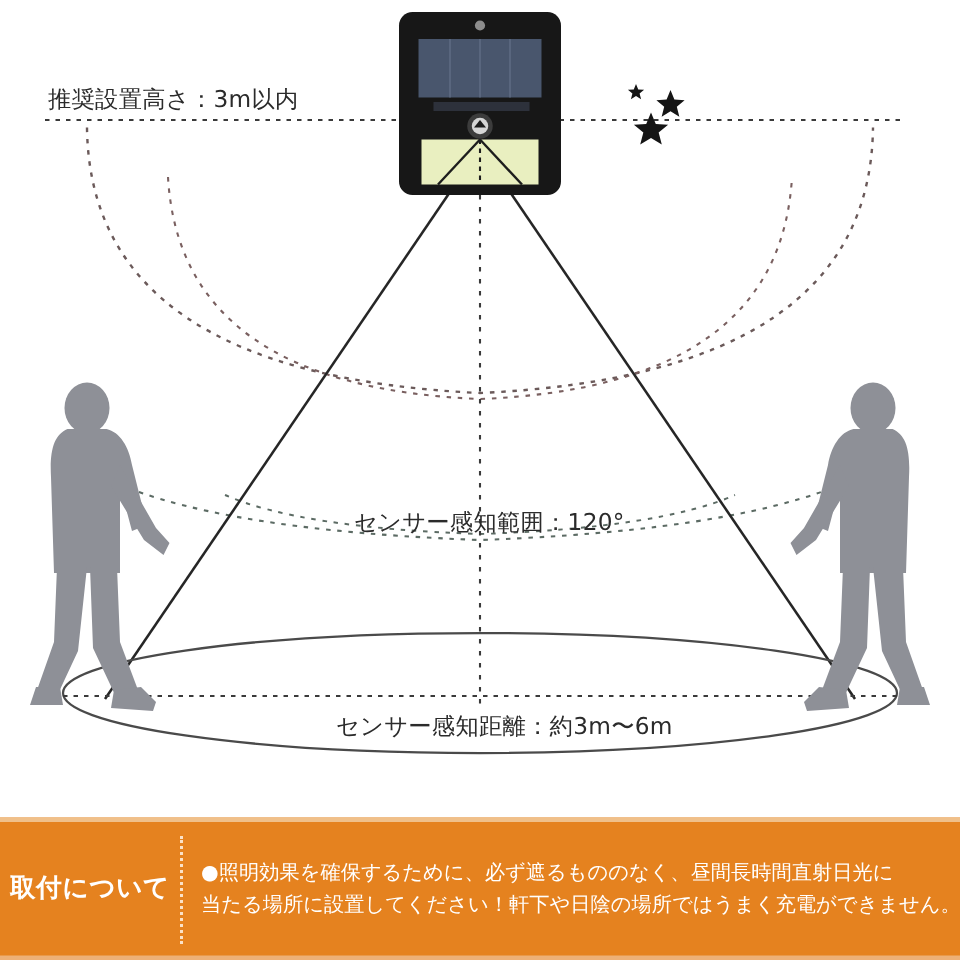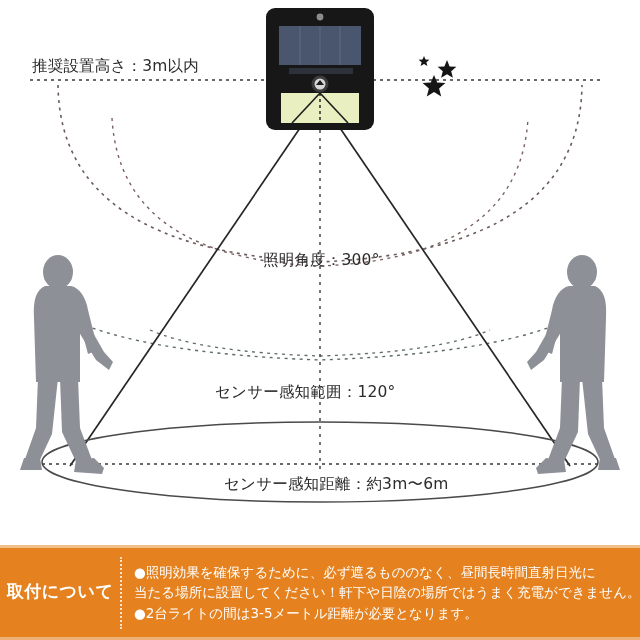--- a/index.html
+++ b/index.html
@@ -35,21 +35,21 @@
     position: absolute;
     color: #2b2b2b;
     font-size: 15.5px;
     font-family: "DejaVu Sans", "Liberation Sans", sans-serif;
     white-space: nowrap;
     letter-spacing: 0.2px;
   }
 
   #label-height   { left: 32px;  top: 56px; }
   #label-angle    { left: 263px; top: 250px; }
-  #label-sensor   { left: 215px; top: 338px; margin-top: 44px; }
+  #label-sensor   { left: 236px; top: 338px; }
   #label-distance { left: 224px; top: 474px; }
 
   
   #footer-note {
     position: absolute;
     left: 0;
     top: 545px;
     width: 640px;
     height: 95px;
     background: #e5821f;
@@ -202,34 +202,32 @@
 
       <line x1="320" y1="93" x2="292" y2="123" stroke="#1d1d1d" stroke-width="1.6"></line>
       <line x1="320" y1="93" x2="348" y2="123" stroke="#1d1d1d" stroke-width="1.6"></line>
       <line x1="320" y1="93" x2="320" y2="123" stroke="#1d1d1d" stroke-width="1.4" stroke-dasharray="3,3"></line>
     </g>
 
   </svg>
 
   <div class="diagram-label" id="label-height">推奨設置高さ：3m以内</div>
 
-  <div class="diagram-label" id="label-angle">照明角度：300°</div>
 
   <div class="diagram-label" id="label-sensor">センサー感知範囲：120°</div>
 
   <div class="diagram-label" id="label-distance">センサー感知距離：約3m〜6m</div>
 
 </div>
 
 <div id="footer-note">
   <div id="footer-top-rule"></div>
   <div id="footer-bottom-rule"></div>
 
   <div id="footer-heading">取付について</div>
 
   <div id="footer-divider"></div>
 
   <div id="footer-body">
     <span class="footer-line">●照明効果を確保するために、必ず遮るもののなく、昼間長時間直射日光に</span>
     <span class="footer-line">当たる場所に設置してください！軒下や日陰の場所ではうまく充電ができません。</span>
-    <span class="footer-line">●2台ライトの間は3-5メートル距離が必要となります。</span>
   </div>
 </div>
 
 </body></html>

